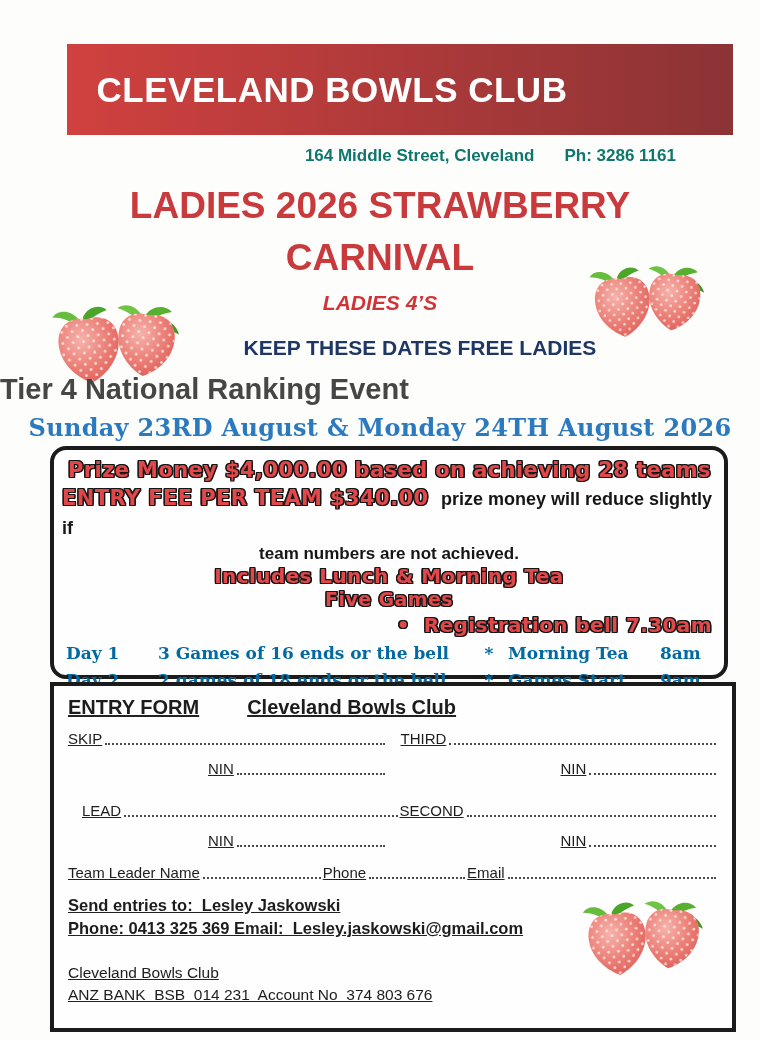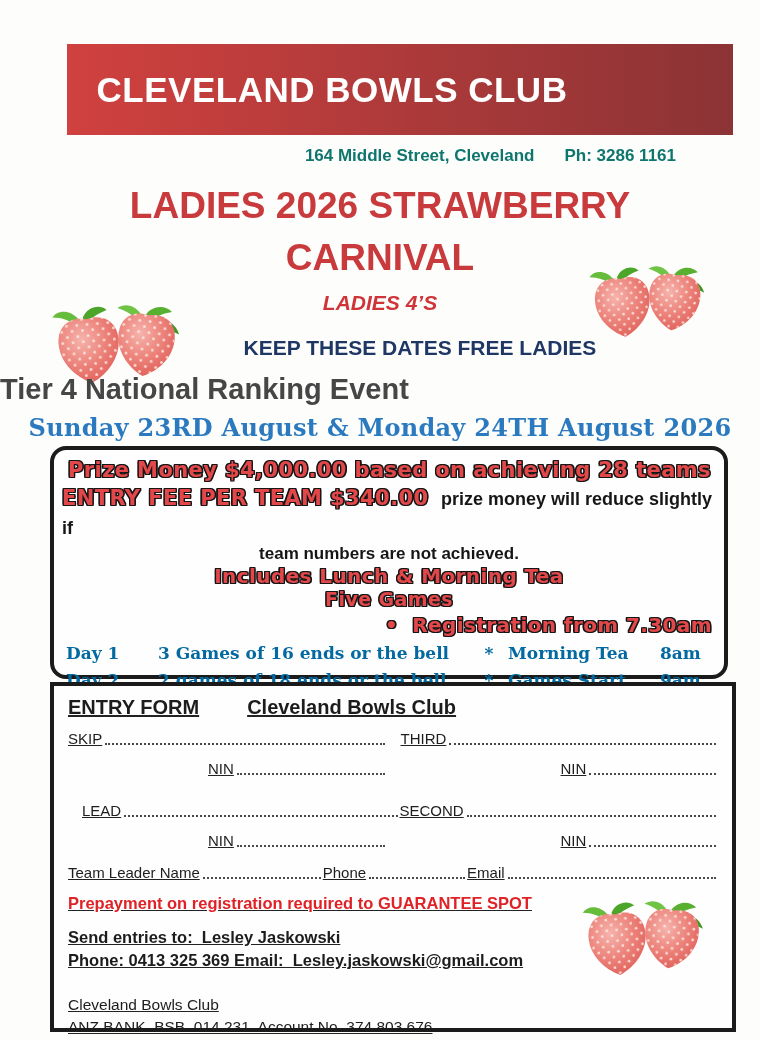--- a/index.html
+++ b/index.html
@@ -152,21 +152,21 @@
   <div class="box prize-box">
     <div class="otl p-line1">Prize Money $4,000.00 based on achieving 28 teams</div>
     <div class="p-line2">
       <span class="otl fee">ENTRY FEE PER TEAM $340.00</span>
       <span class="note">prize money will reduce slightly if</span>
     </div>
     <div class="p-line3">team numbers are not achieved.</div>
     <div class="otl p-includes">Includes Lunch &amp; Morning Tea</div>
     <div class="otl p-games">Five Games</div>
     <div class="otl p-reg">
-      <span class="bullet">•</span><span>Registration from 7.30am</span>
+      <span class="bullet">•</span><span>Registration bell 7.30am</span>
     </div>
     <div class="day-row">
       <span class="day-col">Day 1</span>
       <span class="desc-col">3 Games of 16 ends or the bell</span>
       <span class="sep-col">*</span>
       <span class="label-col">Morning Tea</span>
       <span class="time-col">8am</span>
     </div>
     <div class="day-row">
       <span class="day-col">Day 2</span>
@@ -229,21 +229,20 @@
 
     <div class="f-row row-leader">
       <span class="lbl">Team Leader Name</span>
       <span class="dots fix" style="width:118px"></span>
       <span class="lbl">Phone</span>
       <span class="dots fix" style="width:96px"></span>
       <span class="lbl">Email</span>
       <span class="dots"></span>
     </div>
 
-    <div class="prepay">Prepayment on registration required to GUARANTEE SPOT</div>
 
     <div class="send">
       <div class="pre">Send entries to:  Lesley Jaskowski</div>
       <div class="pre">Phone: 0413 325 369 Email:  Lesley.jaskowski@gmail.com</div>
     </div>
 
     <div class="bank">
       <div>Cleveland Bowls Club</div>
       <div class="pre">ANZ BANK  BSB  014 231  Account No  374 803 676</div>
     </div>

